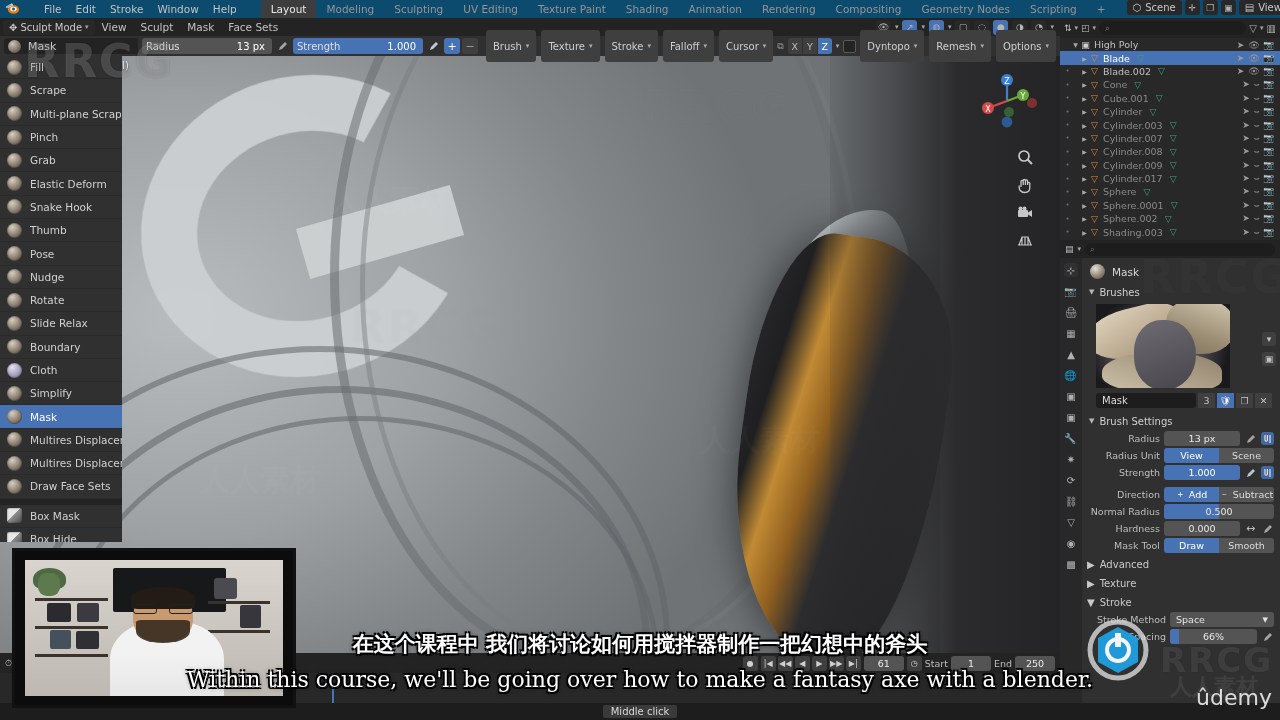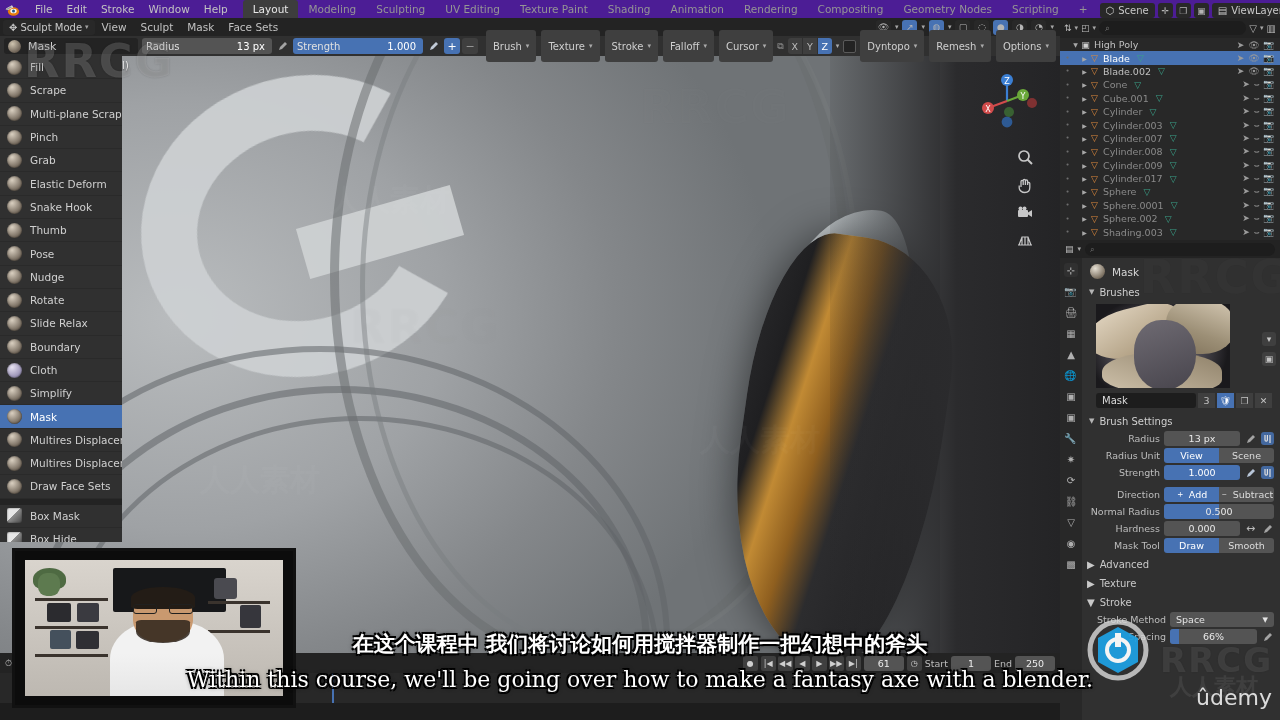--- a/index.html
+++ b/index.html
@@ -10,22 +10,22 @@
     font-family: "DejaVu Sans", "Liberation Sans", sans-serif;
     font-size: 11px;
     color: #d3d3d3;
     -webkit-font-smoothing: antialiased;
   }
   #app { position: relative; width: 1280px; height: 720px; }
 
   
   .topbar {
     position: absolute; left: 0; top: 0; width: 1280px; height: 18px;
-    background: #4c1d95; display: flex; align-items: flex-end;
-    padding-left: 4px; gap: 2px;
+    background: #0c4a6e; display: flex; align-items: flex-start;
+    padding-left: 4px; gap: 11px;
   }
   .blender-logo {
     width: 18px; height: 16px; position: relative; flex: none; margin-right: 4px;
   }
   .blender-logo svg { display:block; }
   .menu-item {
     padding: 1px 7px; color: #c2c2c2; font-size: 10.5px; white-space: nowrap;
     line-height: 16px; border-radius: 2px;
   }
   .wtab {
@@ -1107,20 +1107,23 @@
         <div class="tl-num">1</div>
         <span class="tl-lab">End</span>
         <div class="tl-num">250</div>
       </div>
     </div>
     <div class="tl-track">
       <div class="tl-play"></div>
     </div>
   </div>
 
+  <div class="statusbar">
+    <span class="mid-click">Middle click</span>
+  </div>
 
   <div class="webcam">
     <div class="cam-inner">
       <div class="cam-wall"></div>
       <div class="cam-tv"></div>
       <div class="cam-plant"></div>
       <div class="cam-shelf">
           <i style="top:26%"></i>
           <i style="top:52%"></i>
           <i style="top:78%"></i>

